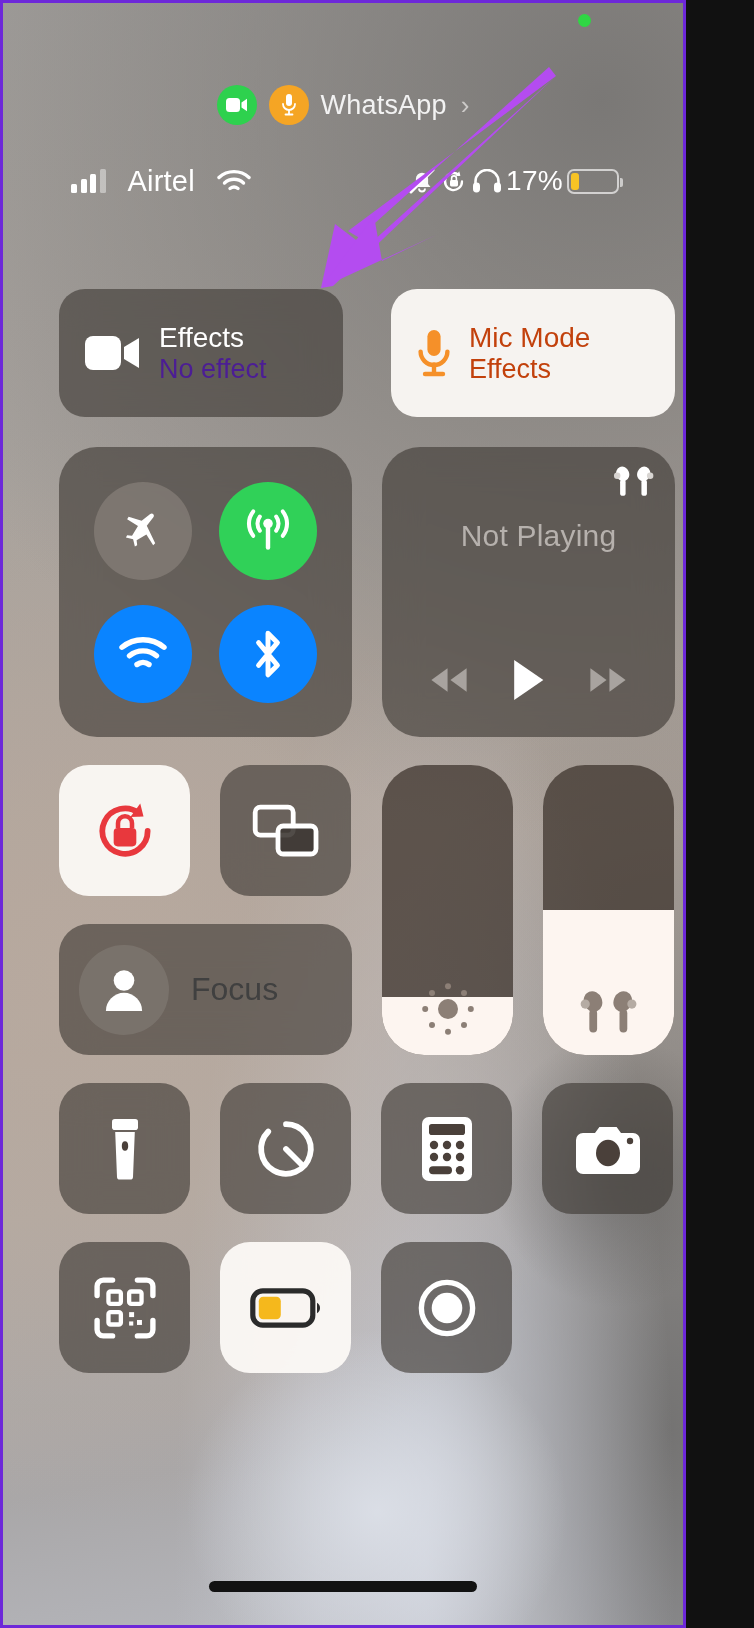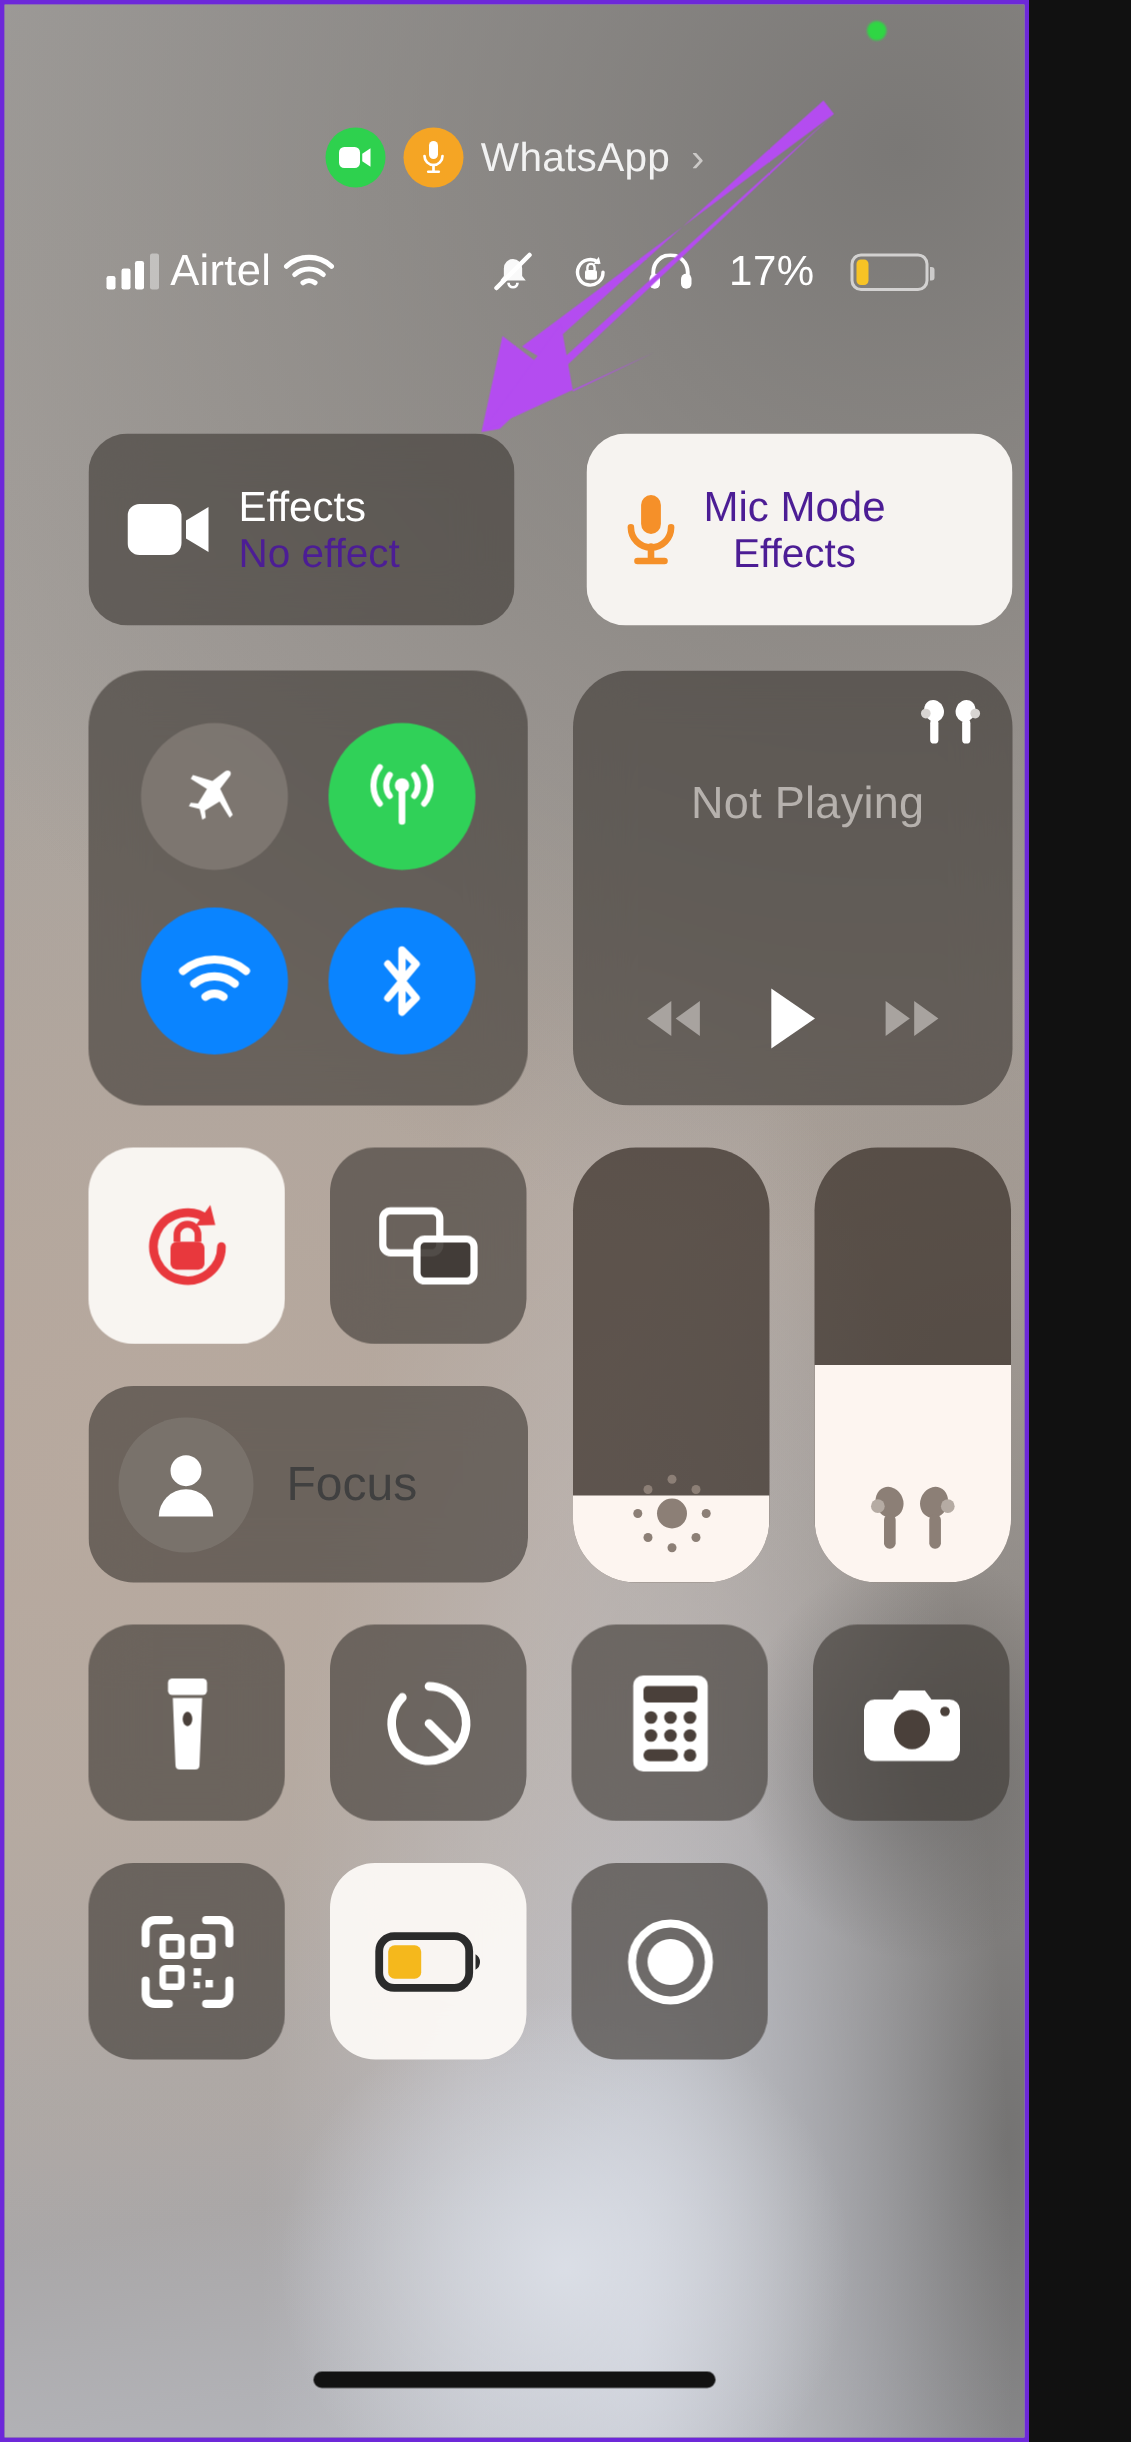--- a/index.html
+++ b/index.html
@@ -58,22 +58,22 @@
     color:#f2f2f2; font-size:27px; letter-spacing:.2px;
   }
   .banner-chev{
     color:#d4d2d0; font-size:26px; margin-left:2px; opacity:.9;
   }
 
   .statusbar{
     position:absolute; top:158px; left:0; right:0; height:40px;
     display:flex; align-items:center; color:#fff;
   }
-  .sb-left{ display:flex; align-items:center; gap:8px; margin-left:68px; }
-  .sb-right{ display:flex; align-items:center; gap:24px; margin-left:auto; margin-right:64px; }
+  .sb-left{ display:flex; align-items:center; gap:22px; margin-left:68px; }
+  .sb-right{ display:flex; align-items:center; gap:4px; margin-left:auto; margin-right:64px; }
   .carrier{ font-size:29px; letter-spacing:.2px; }
   .batt-pct{ font-size:28px; letter-spacing:.3px; }
 
   .sig-bars{ display:flex; align-items:flex-end; gap:3.5px; height:24px; }
   .sig-bars i{ width:6px; background:#fff; border-radius:1.5px; display:block; }
   .sig-bars i:nth-child(1){ height:9px; }
   .sig-bars i:nth-child(2){ height:14px; }
   .sig-bars i:nth-child(3){ height:19px; }
   .sig-bars i:nth-child(4){ height:24px; opacity:.42; }
 
@@ -108,21 +108,21 @@
 
   
   .wide-row{ display:flex; gap:48px; }
   .wide-tile{
     width:293px; height:128px; border-radius:26px;
     display:flex; align-items:center; gap:18px; padding-left:26px;
   }
   .wide-tile .txt{ display:flex; flex-direction:column; line-height:1.18; }
   .wt-title{ font-size:28px; color:#fff; }
   .wt-sub{ font-size:27px; color:#4c1d95; }
-  .wide-tile.light .wt-title, .wide-tile.light .wt-sub{ color:#4c1d95;text-align:center; }
+  .wide-tile.light .wt-title, .wide-tile.light .wt-sub{ color:#c2410c; }
 
   
   .mid-row{ display:flex; gap:30px; margin-top:30px; }
   .conn{
     width:293px; height:290px; border-radius:38px;
     display:grid; grid-template-columns:1fr 1fr; grid-template-rows:1fr 1fr;
     place-items:center; padding:22px;
   }
   .conn-btn{
     width:98px; height:98px; border-radius:50%;

